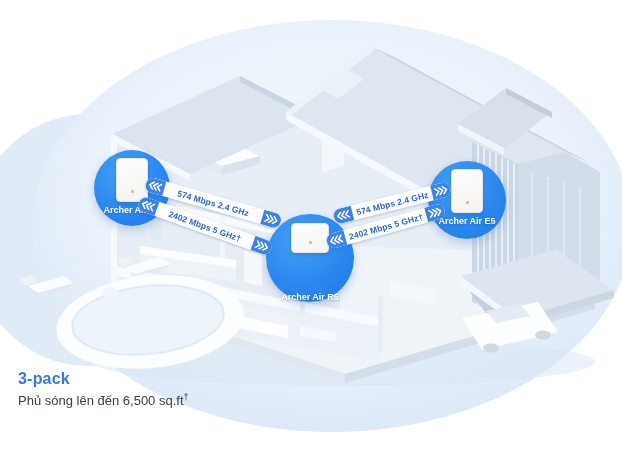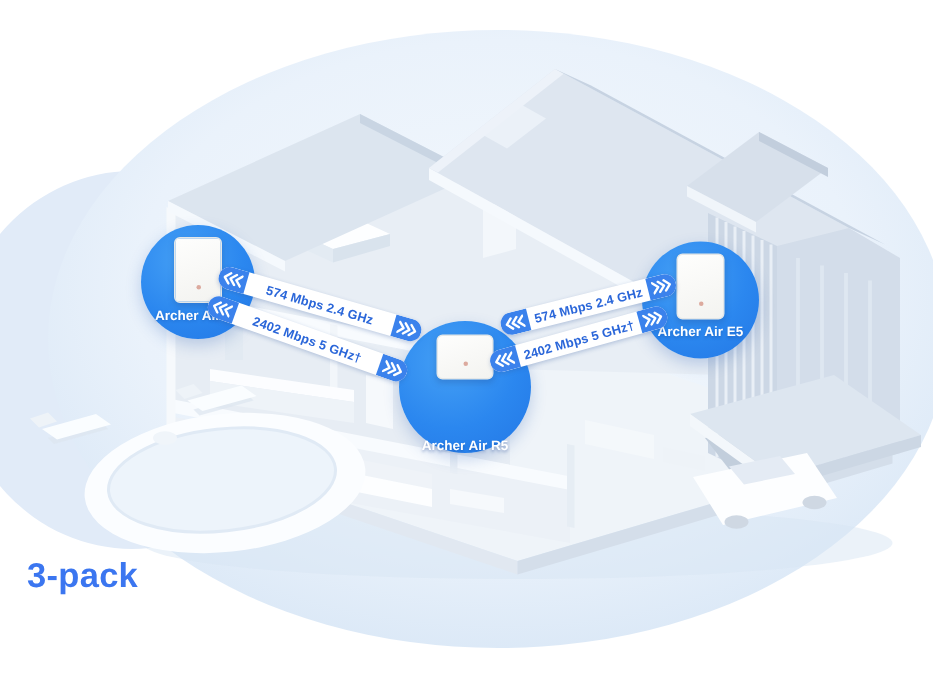--- a/index.html
+++ b/index.html
@@ -33,21 +33,21 @@
                background:#3b82ec;padding:0 3px;flex:0 0 auto;}
   .banner-label{font-size:8.5px;font-weight:700;color:#2a66d9;white-space:nowrap;
                 padding:0 4px;letter-spacing:0.1px;}
   .b1{left:146px;top:176px;width:140px;transform:rotate(16deg);}
   .b2{left:139px;top:195px;width:140px;transform:rotate(19.5deg);}
   .b3{left:334px;top:210px;width:120px;transform:rotate(-14deg);}
   .b4{left:327px;top:235px;width:122px;transform:rotate(-15.5deg);}
 
   
   .caption{position:absolute;left:18px;top:370px;z-index:7;}
-  .caption-title{font-size:23px;font-weight:600;color:#3b76f0;letter-spacing:0.2px;}
+  .caption-title{font-size:16px;font-weight:600;color:#3b76f0;letter-spacing:0.2px;}
   .caption-subtitle{font-size:13px;color:#3b4046;margin-top:4px;}
   .caption-subtitle sup{font-size:9px;}
 </style>
 </head>
 <body>
 
 <div class="stage">
 
   <svg class="house-svg" width="622" height="453" viewBox="0 0 622 453">
     <defs>
@@ -251,15 +251,18 @@
       <svg width="13" height="9" viewBox="0 0 13 9" fill="none" stroke="#ffffff" stroke-width="1.6" stroke-linecap="round" stroke-linejoin="round">
           <path d="M0.5,1 4,4.5 0.5,8"></path>
           <path d="M4.5,1 8,4.5 4.5,8"></path>
           <path d="M8.5,1 12,4.5 8.5,8"></path>
         </svg>
     </span>
   </div>
 
   <div class="caption">
     <div class="caption-title">3-pack</div>
+    <div class="caption-subtitle">
+      <span>Phủ sóng lên đến 6,500 sq.ft</span><sup>†</sup>
+    </div>
   </div>
 
 </div>
 
 </body></html>

